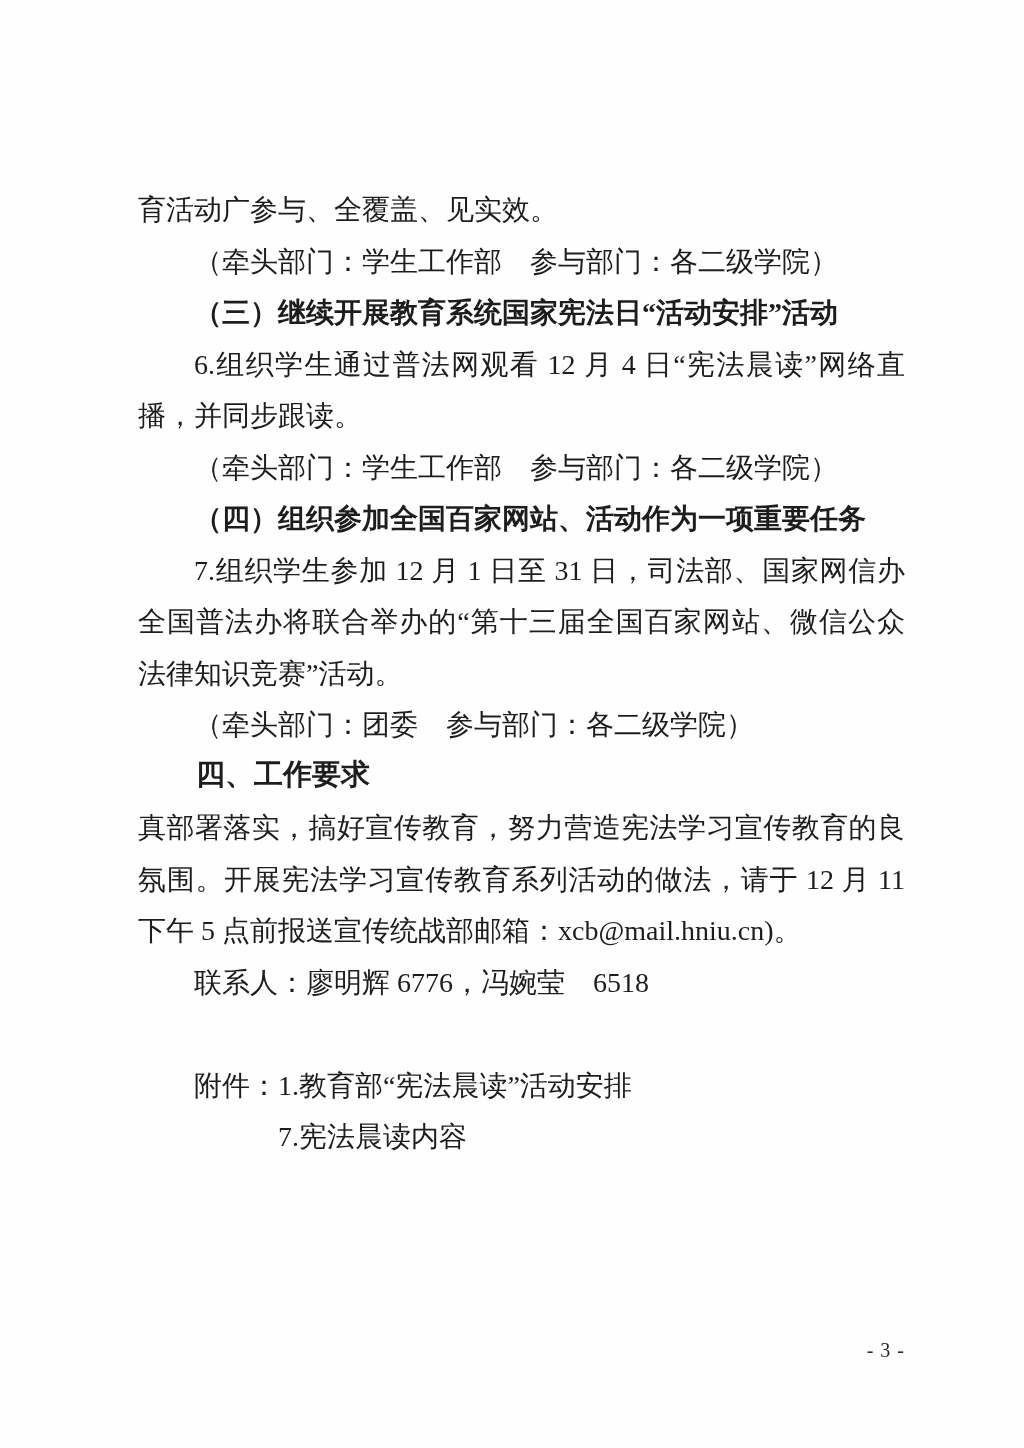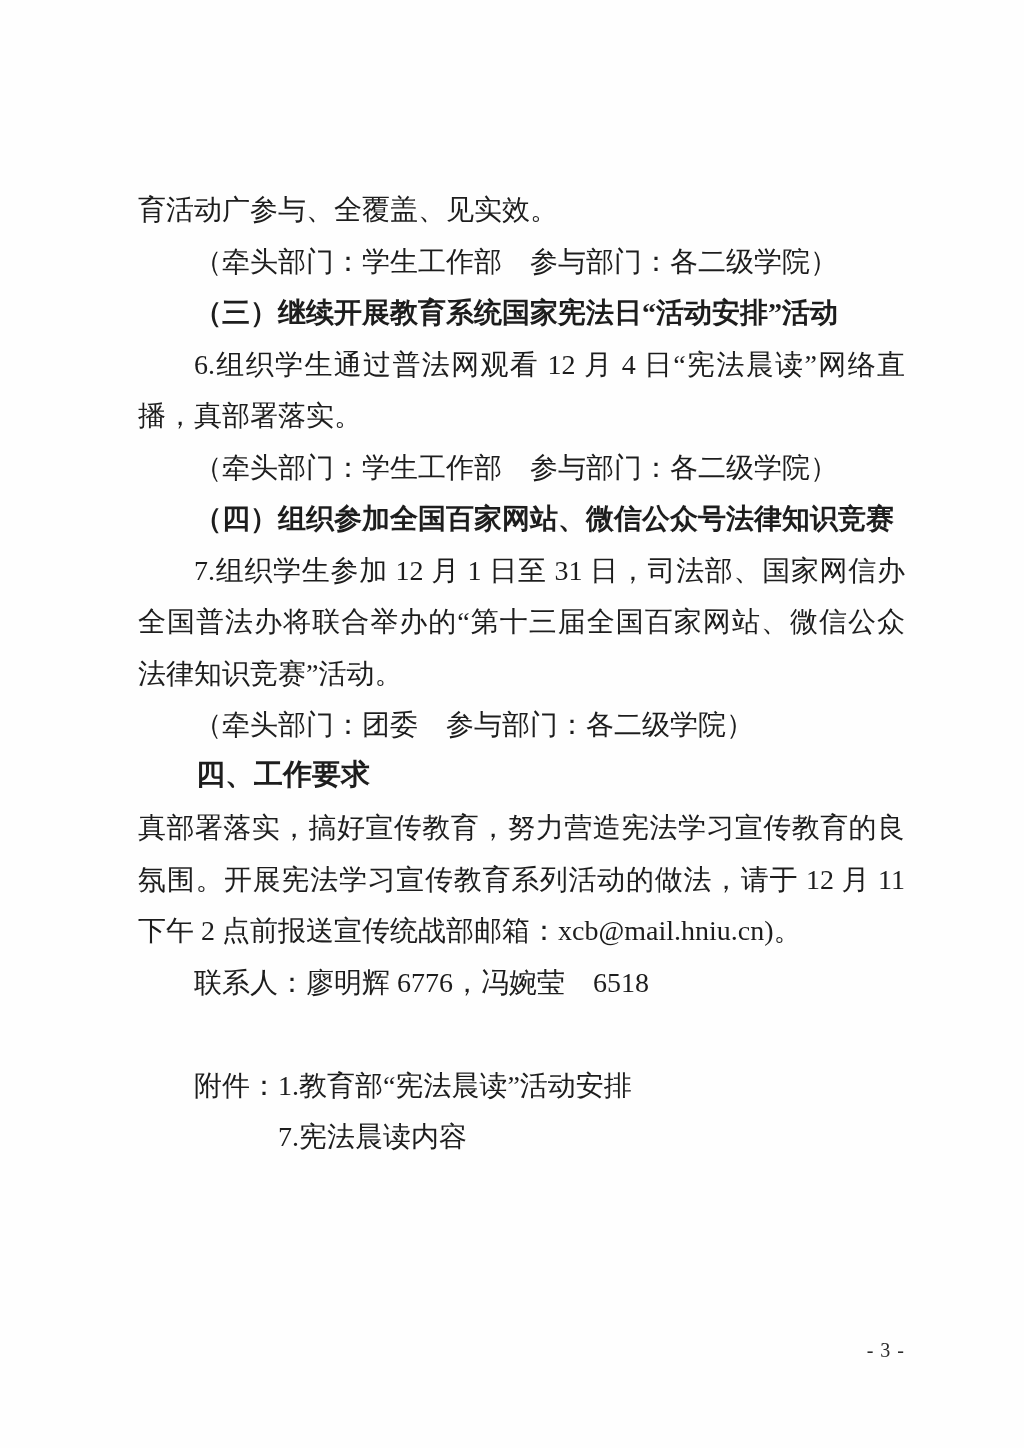--- a/index.html
+++ b/index.html
@@ -60,30 +60,30 @@
 </style>
 </head>
 <body>
 
 <div class="page">
   <div class="doc-content" id="doc-content">
       <div class="line body">育活动广参与、全覆盖、见实效。</div>
       <div class="line body" style="padding-left: 2em;">（牵头部门：学生工作部　参与部门：各二级学院）</div>
       <div class="line kai-bold" style="padding-left: 2em;">（三）继续开展教育系统国家宪法日“活动安排”活动</div>
       <div class="line body justify" style="padding-left: 2em;">6.组织学生通过普法网观看 12 月 4 日“宪法晨读”网络直</div>
-      <div class="line body">播，真部署落实。</div>
+      <div class="line body">播，并同步跟读。</div>
       <div class="line body" style="padding-left: 2em;">（牵头部门：学生工作部　参与部门：各二级学院）</div>
-      <div class="line kai-bold" style="padding-left: 2em;">（四）组织参加全国百家网站、微信公众号法律知识竞赛</div>
+      <div class="line kai-bold" style="padding-left: 2em;">（四）组织参加全国百家网站、活动作为一项重要任务</div>
       <div class="line body justify" style="padding-left: 2em;">7.组织学生参加 12 月 1 日至 31 日，司法部、国家网信办和</div>
       <div class="line body justify">全国普法办将联合举办的“第十三届全国百家网站、微信公众号</div>
       <div class="line body">法律知识竞赛”活动。</div>
       <div class="line body" style="padding-left: 2em;">（牵头部门：团委　参与部门：各二级学院）</div>
       <div class="line hei" style="padding-left: 2em;">四、工作要求</div>
       <div class="line body justify">真部署落实，搞好宣传教育，努力营造宪法学习宣传教育的良好</div>
       <div class="line body justify">氛围。开展宪法学习宣传教育系列活动的做法，请于 12 月 11 日</div>
-      <div class="line body">下午 2 点前报送宣传统战部邮箱：xcb@mail.hniu.cn)。</div>
+      <div class="line body">下午 5 点前报送宣传统战部邮箱：xcb@mail.hniu.cn)。</div>
       <div class="line body" style="padding-left: 2em;">联系人：廖明辉 6776，冯婉莹　6518</div>
       <div class="line blank"></div>
       <div class="line body" style="padding-left: 2em;">附件：1.教育部“宪法晨读”活动安排</div>
       <div class="line body" style="padding-left: 5em;">7.宪法晨读内容</div>
     </div>
   <div class="page-footer">- 3 -</div>
 </div>
 
 </body></html>

